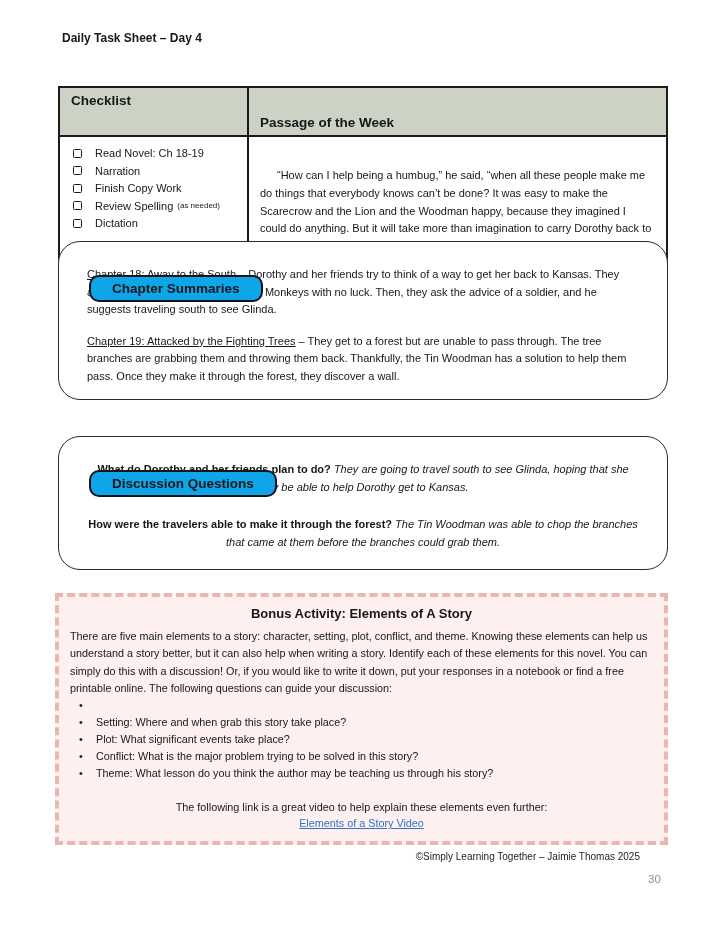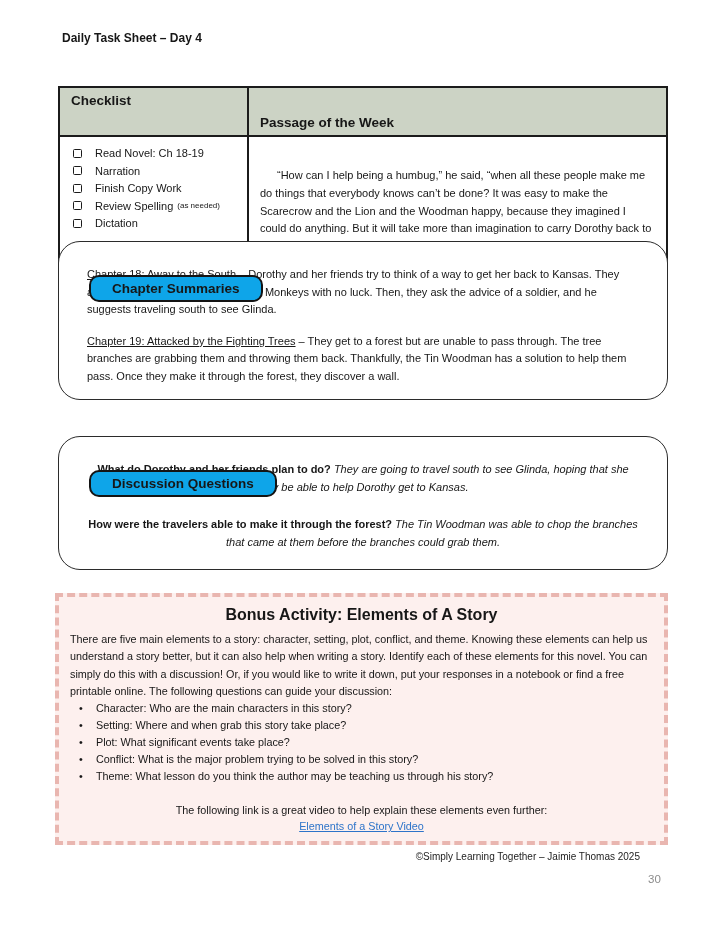--- a/index.html
+++ b/index.html
@@ -40,21 +40,21 @@
   .rbox .content { padding:24px 28px 0; font-size:11px; line-height:1.6; }
   .u { text-decoration:underline; }
   .para { margin:0 0 14px; }
   .qa { margin:0 0 20px;text-align:center; }
   .qa b { font-weight:bold; }
   .qa i { font-style:italic; }
 
   
   #bonus-box { position:absolute; left:55px; top:593px; width:613px; height:252px;
                background:#fdf0ee; border:4px dashed #e9b6b0; padding:6px 11px 0; }
-  .bonus-title { text-align:center; font-size:16px; font-weight:bold; margin:3px 0 7px; }
+  .bonus-title { text-align:center; font-size:13px; font-weight:bold; margin:3px 0 7px; }
   .bonus-intro { font-size:10.8px; line-height:1.6; margin:0; }
   .bullet-row { display:flex; font-size:10.8px; line-height:1.58; padding-left:9px; }
   .bullet-glyph { width:17px; flex:none; }
   .bonus-link-wrap { text-align:center; font-size:10.8px; margin-top:17px; line-height:1.5; }
   a.video-link { color:#2e74c9; text-decoration:underline; cursor:pointer; }
 
   
   .copyright { position:absolute; left:55px; top:851px; width:585px;
                text-align:right; font-size:10px; color:#1d1d1d; }
   .page-num { position:absolute; top:873px; left:648px; font-size:11.5px; color:#8c8c8c; }
@@ -115,21 +115,20 @@
     <p class="qa"><b>What do Dorothy and her friends plan to do?</b> <i>They are going to travel south to see Glinda, hoping that she may be able to help Dorothy get to Kansas.</i></p>
     <p class="qa"><b>How were the travelers able to make it through the forest?</b> <i>The Tin Woodman was able to chop the branches that came at them before the branches could grab them.</i></p>
   </div>
 </div>
 
 <div id="bonus-box">
   <div class="bonus-title">Bonus Activity: Elements of A Story</div>
   <p class="bonus-intro">There are five main elements to a story: character, setting, plot, conflict, and theme. Knowing these elements can help us understand a story better, but it can also help when writing a story. Identify each of these elements for this novel. You can simply do this with a discussion! Or, if you would like to write it down, put your responses in a notebook or find a free printable online. The following questions can guide your discussion:</p>
   <div class="bullet-row">
     <span class="bullet-glyph">•</span>
-    <span>Character: Who are the main characters in this story?</span>
   </div>
   <div class="bullet-row">
     <span class="bullet-glyph">•</span>
     <span>Setting: Where and when grab this story take place?</span>
   </div>
   <div class="bullet-row">
     <span class="bullet-glyph">•</span>
     <span>Plot: What significant events take place?</span>
   </div>
   <div class="bullet-row">

